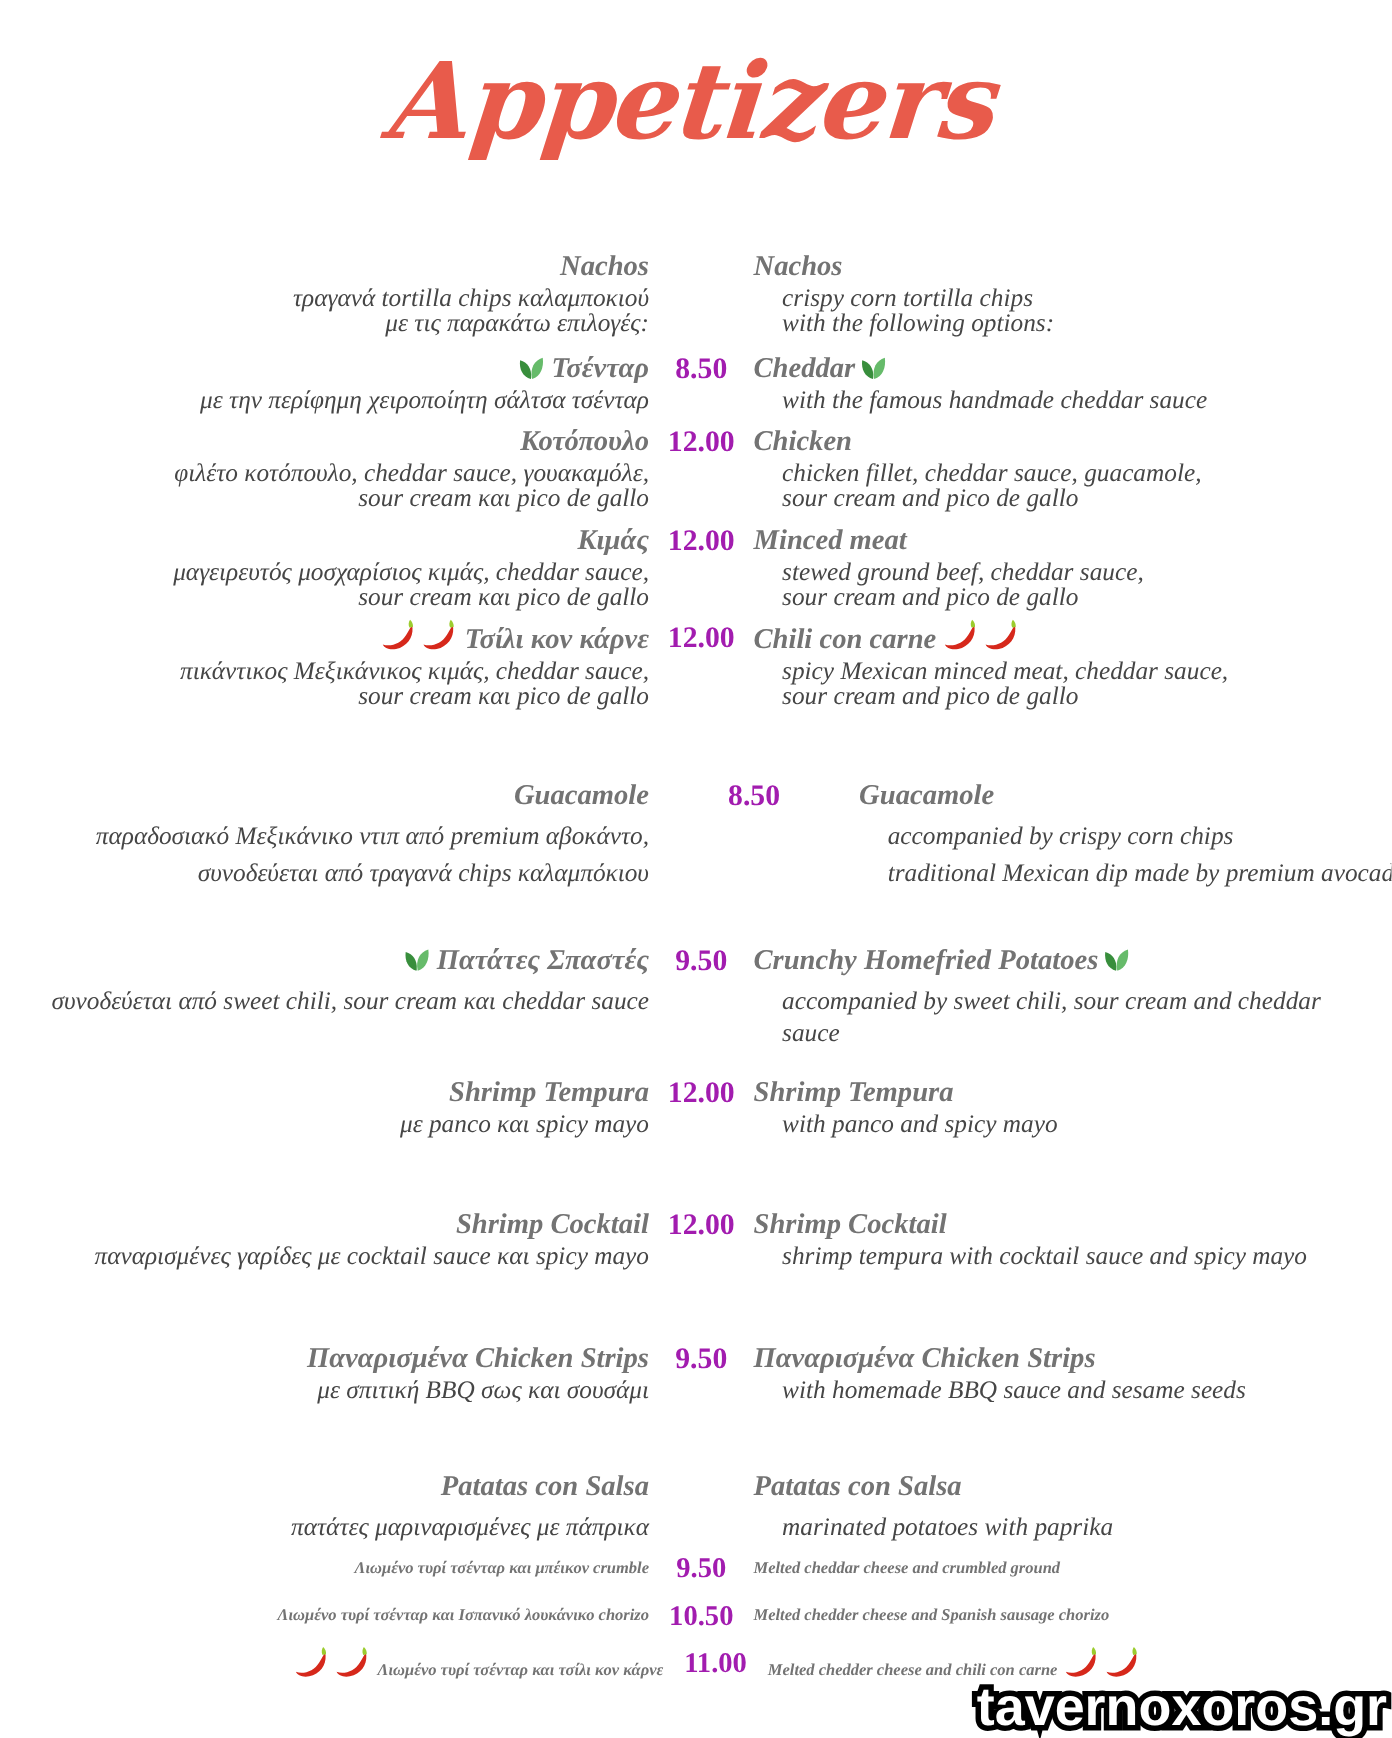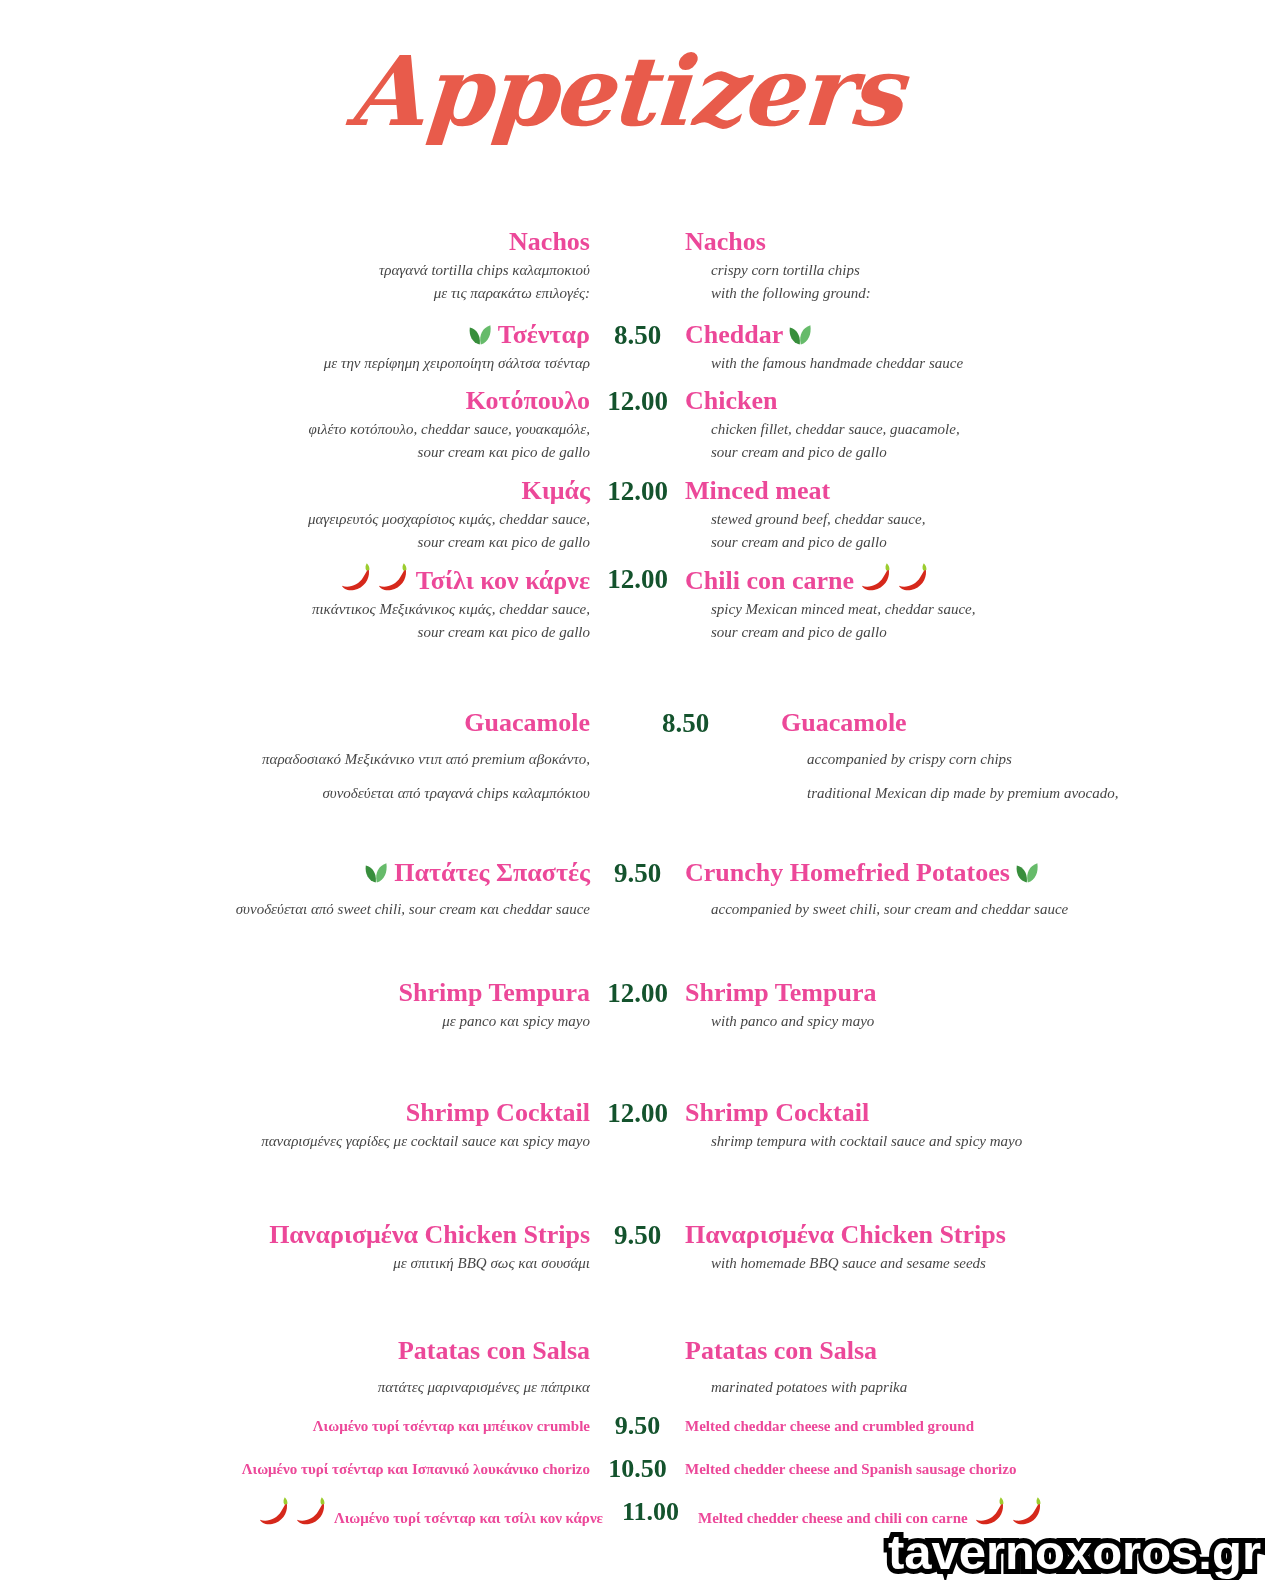--- a/index.html
+++ b/index.html
@@ -12,24 +12,24 @@
     position:absolute;top:22px;left:0;width:100%;text-align:center;
     font-family:"DejaVu Serif",serif;font-style:italic;font-weight:bold;
     font-size:96px;line-height:140px;color:#e85b4b;
     transform:skewX(-7deg);letter-spacing:-2px;
   }
   .row{
     position:absolute;left:0;width:1265px;
     display:grid;grid-template-columns:590px 95px 580px;
   }
   .gcell{grid-column:1;text-align:right;}
-  .pcell{grid-column:2;text-align:center;font-weight:bold;font-size:27px;line-height:34px;color:#14532d;}
+  .pcell{grid-column:2;text-align:center;font-weight:bold;font-size:27px;line-height:34px;color:#a21caf;}
   .ecell{grid-column:3;text-align:left;padding-right:30px;}
-  .name{font-weight:bold;font-size:26px;line-height:34px;color:#ec4899;}
-  .desc{font-style:italic;font-size:15px;line-height:23px;color:#464646;}
+  .name{font-weight:bold;font-size:26px;line-height:34px;color:#737373;font-style:italic;}
+  .desc{font-style:italic;font-size:23px;line-height:23px;color:#464646;}
   .ecell .desc{padding-left:1px;margin-left:25px;}
   .roomy .desc{line-height:29px;margin-top:5px;}
   .bare .name{font-size:15px;line-height:32px;}
   .bare .pcell{font-size:26px;line-height:32px;}
   .ic{display:inline-block;vertical-align:-3px;}
   .ic svg{display:inline-block;}
   .icon-leaf svg{width:27px;height:23px;}
   .icon-pepper svg{width:35px;height:30px;margin:0 1px;}
   .watermark{
     position:absolute;right:4px;bottom:0px;z-index:5;
@@ -47,21 +47,21 @@
       <div class="row" style="top: 225px;">
         <div class="gcell">
           <div><span class="name">Nachos</span></div>
           <div class="desc">τραγανά tortilla chips καλαμποκιού</div>
           <div class="desc">με τις παρακάτω επιλογές:</div>
         </div>
         <div class="pcell"></div>
         <div class="ecell">
           <div><span class="name">Nachos</span></div>
           <div class="desc">crispy corn tortilla chips</div>
-          <div class="desc">with the following ground:</div>
+          <div class="desc">with the following options:</div>
         </div>
       </div>
       <div class="row" style="top: 318px;">
         <div class="gcell">
           <div><span class="ic icon-leaf"><svg viewBox="0 0 27 23">
                 <path d="M12.6 21.5 C5 19.5 1.8 12.5 2.8 4.5 C9.6 6.2 13.4 12 12.9 20.4 Z" fill="#388e3c"></path>
                 <path d="M13.8 21.5 C21.5 19.3 24.6 11 23.4 2.2 C15.6 4.6 11.8 12 13.6 20.8 Z" fill="#66bb6a"></path>
               </svg></span> <span class="name">Τσένταρ</span></div>
           <div class="desc">με την περίφημη χειροποίητη σάλτσα τσένταρ</div>
         </div>

